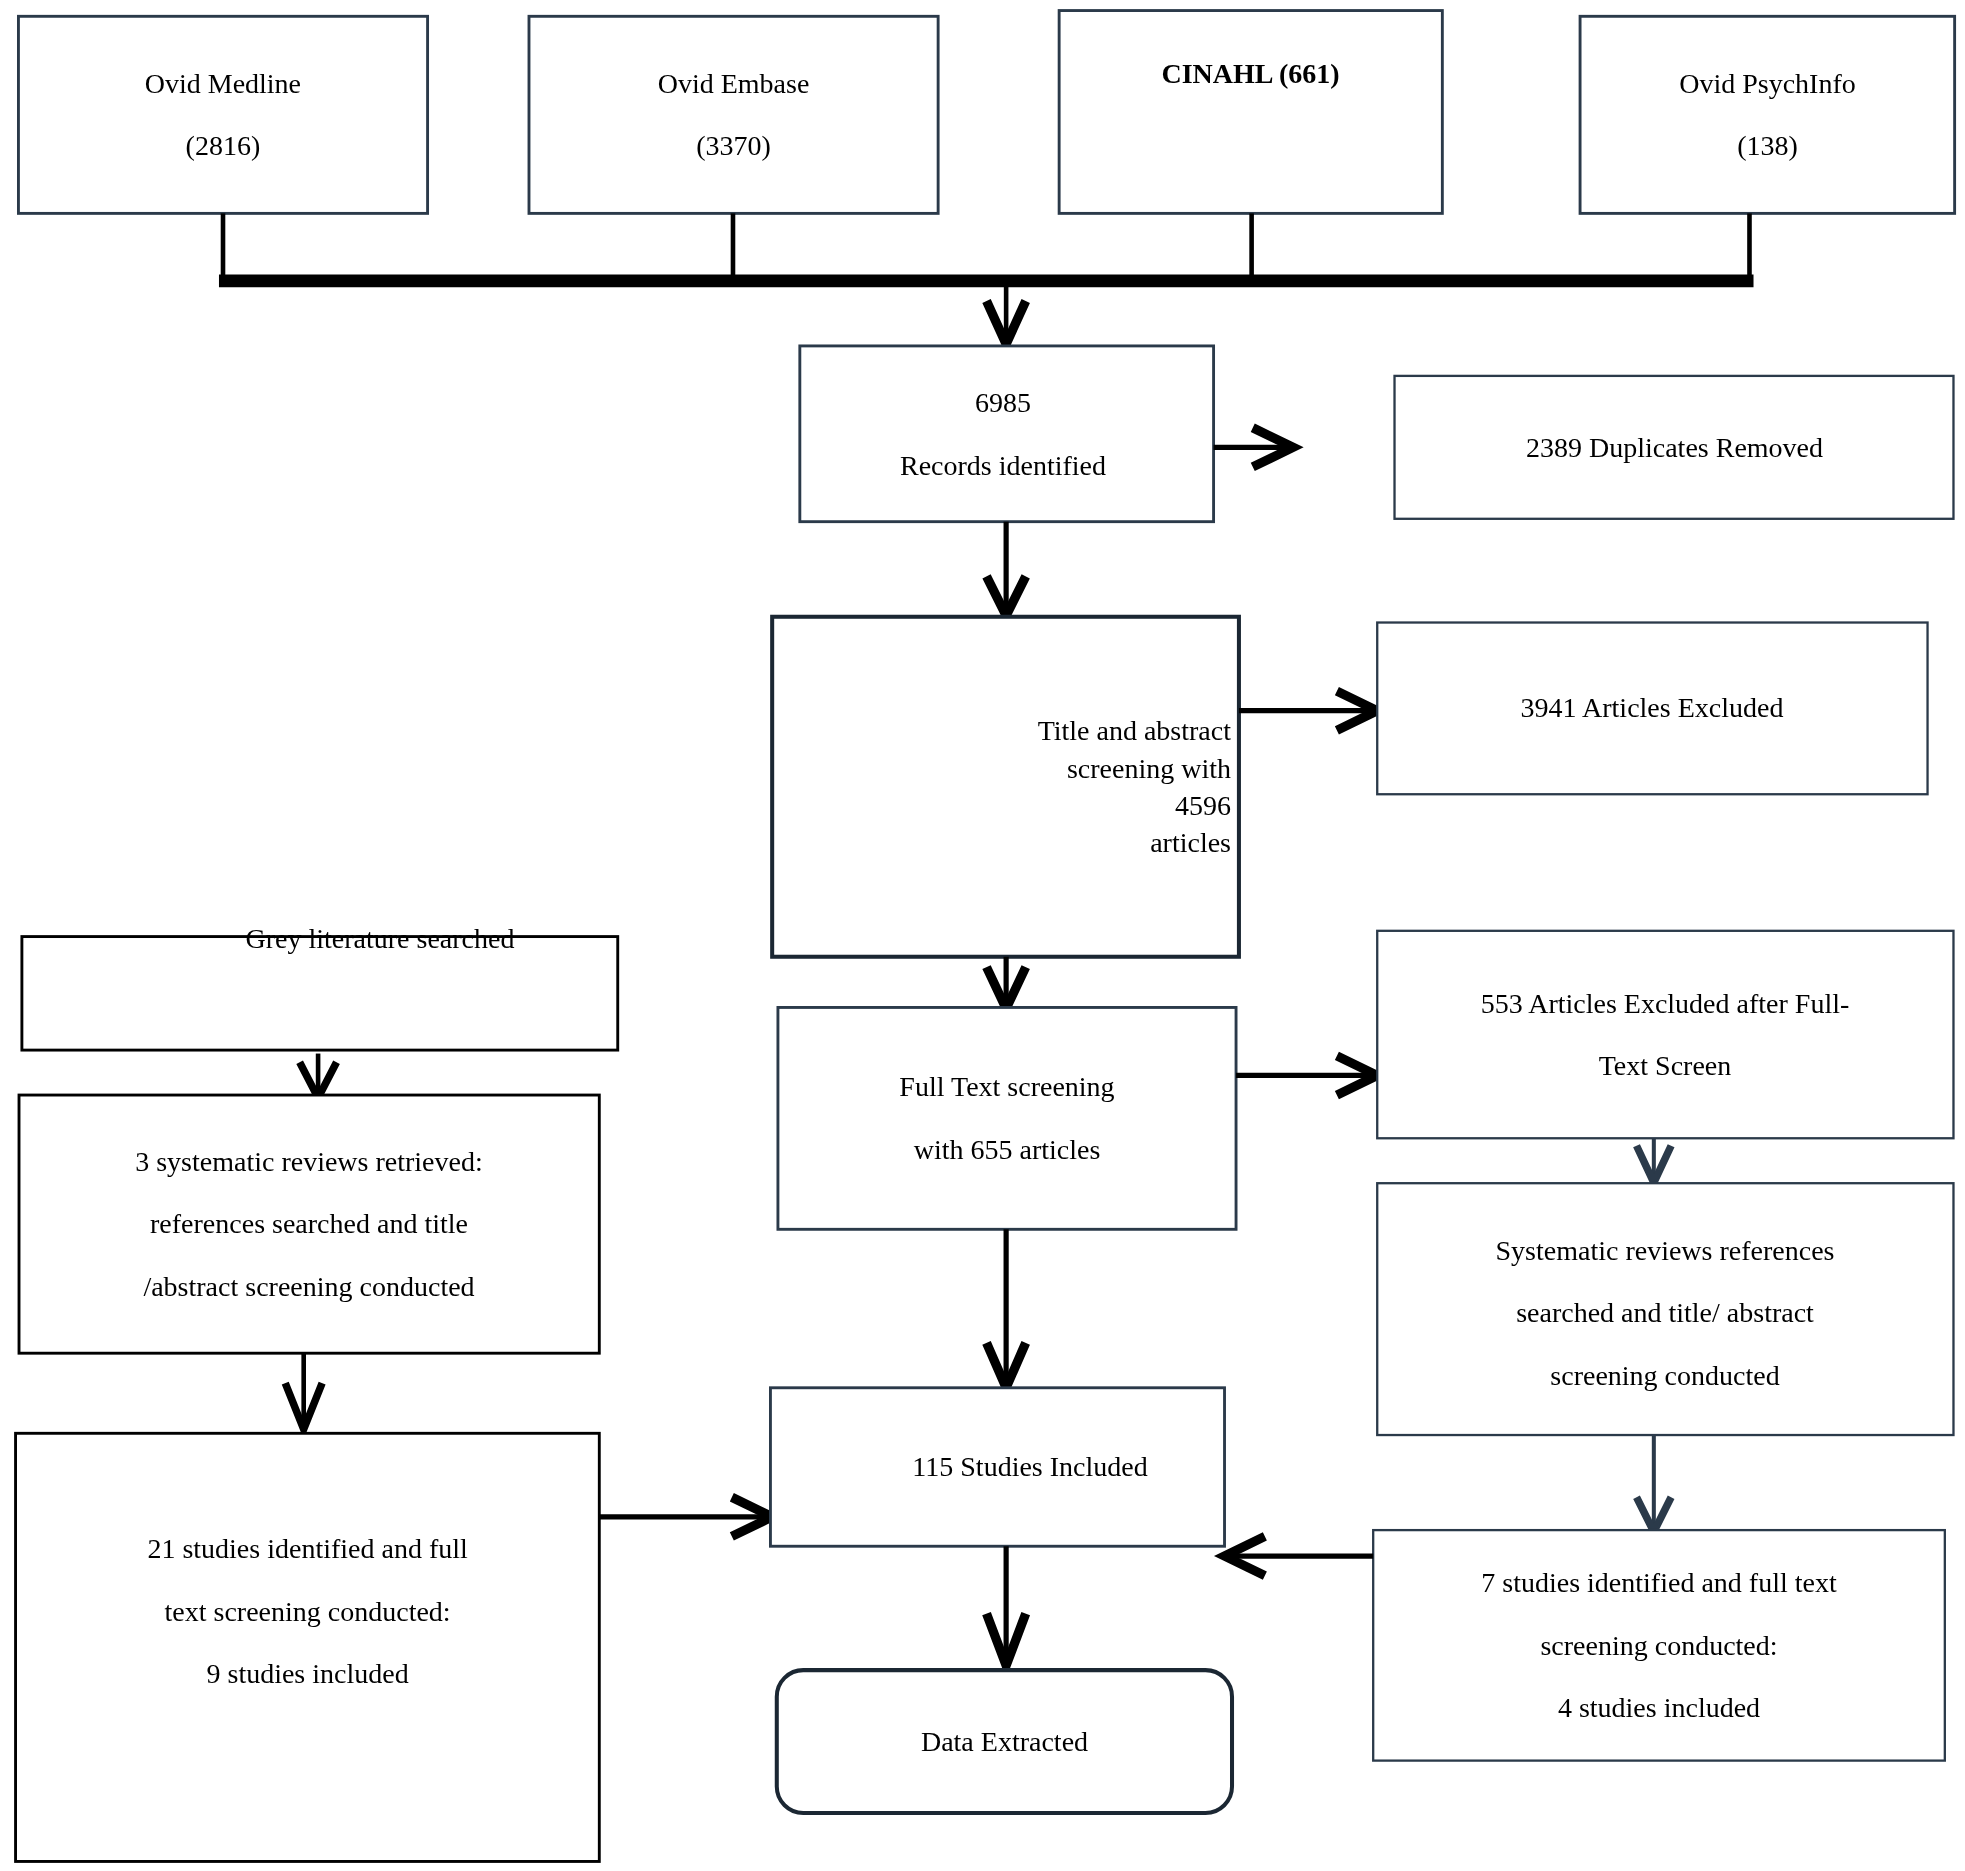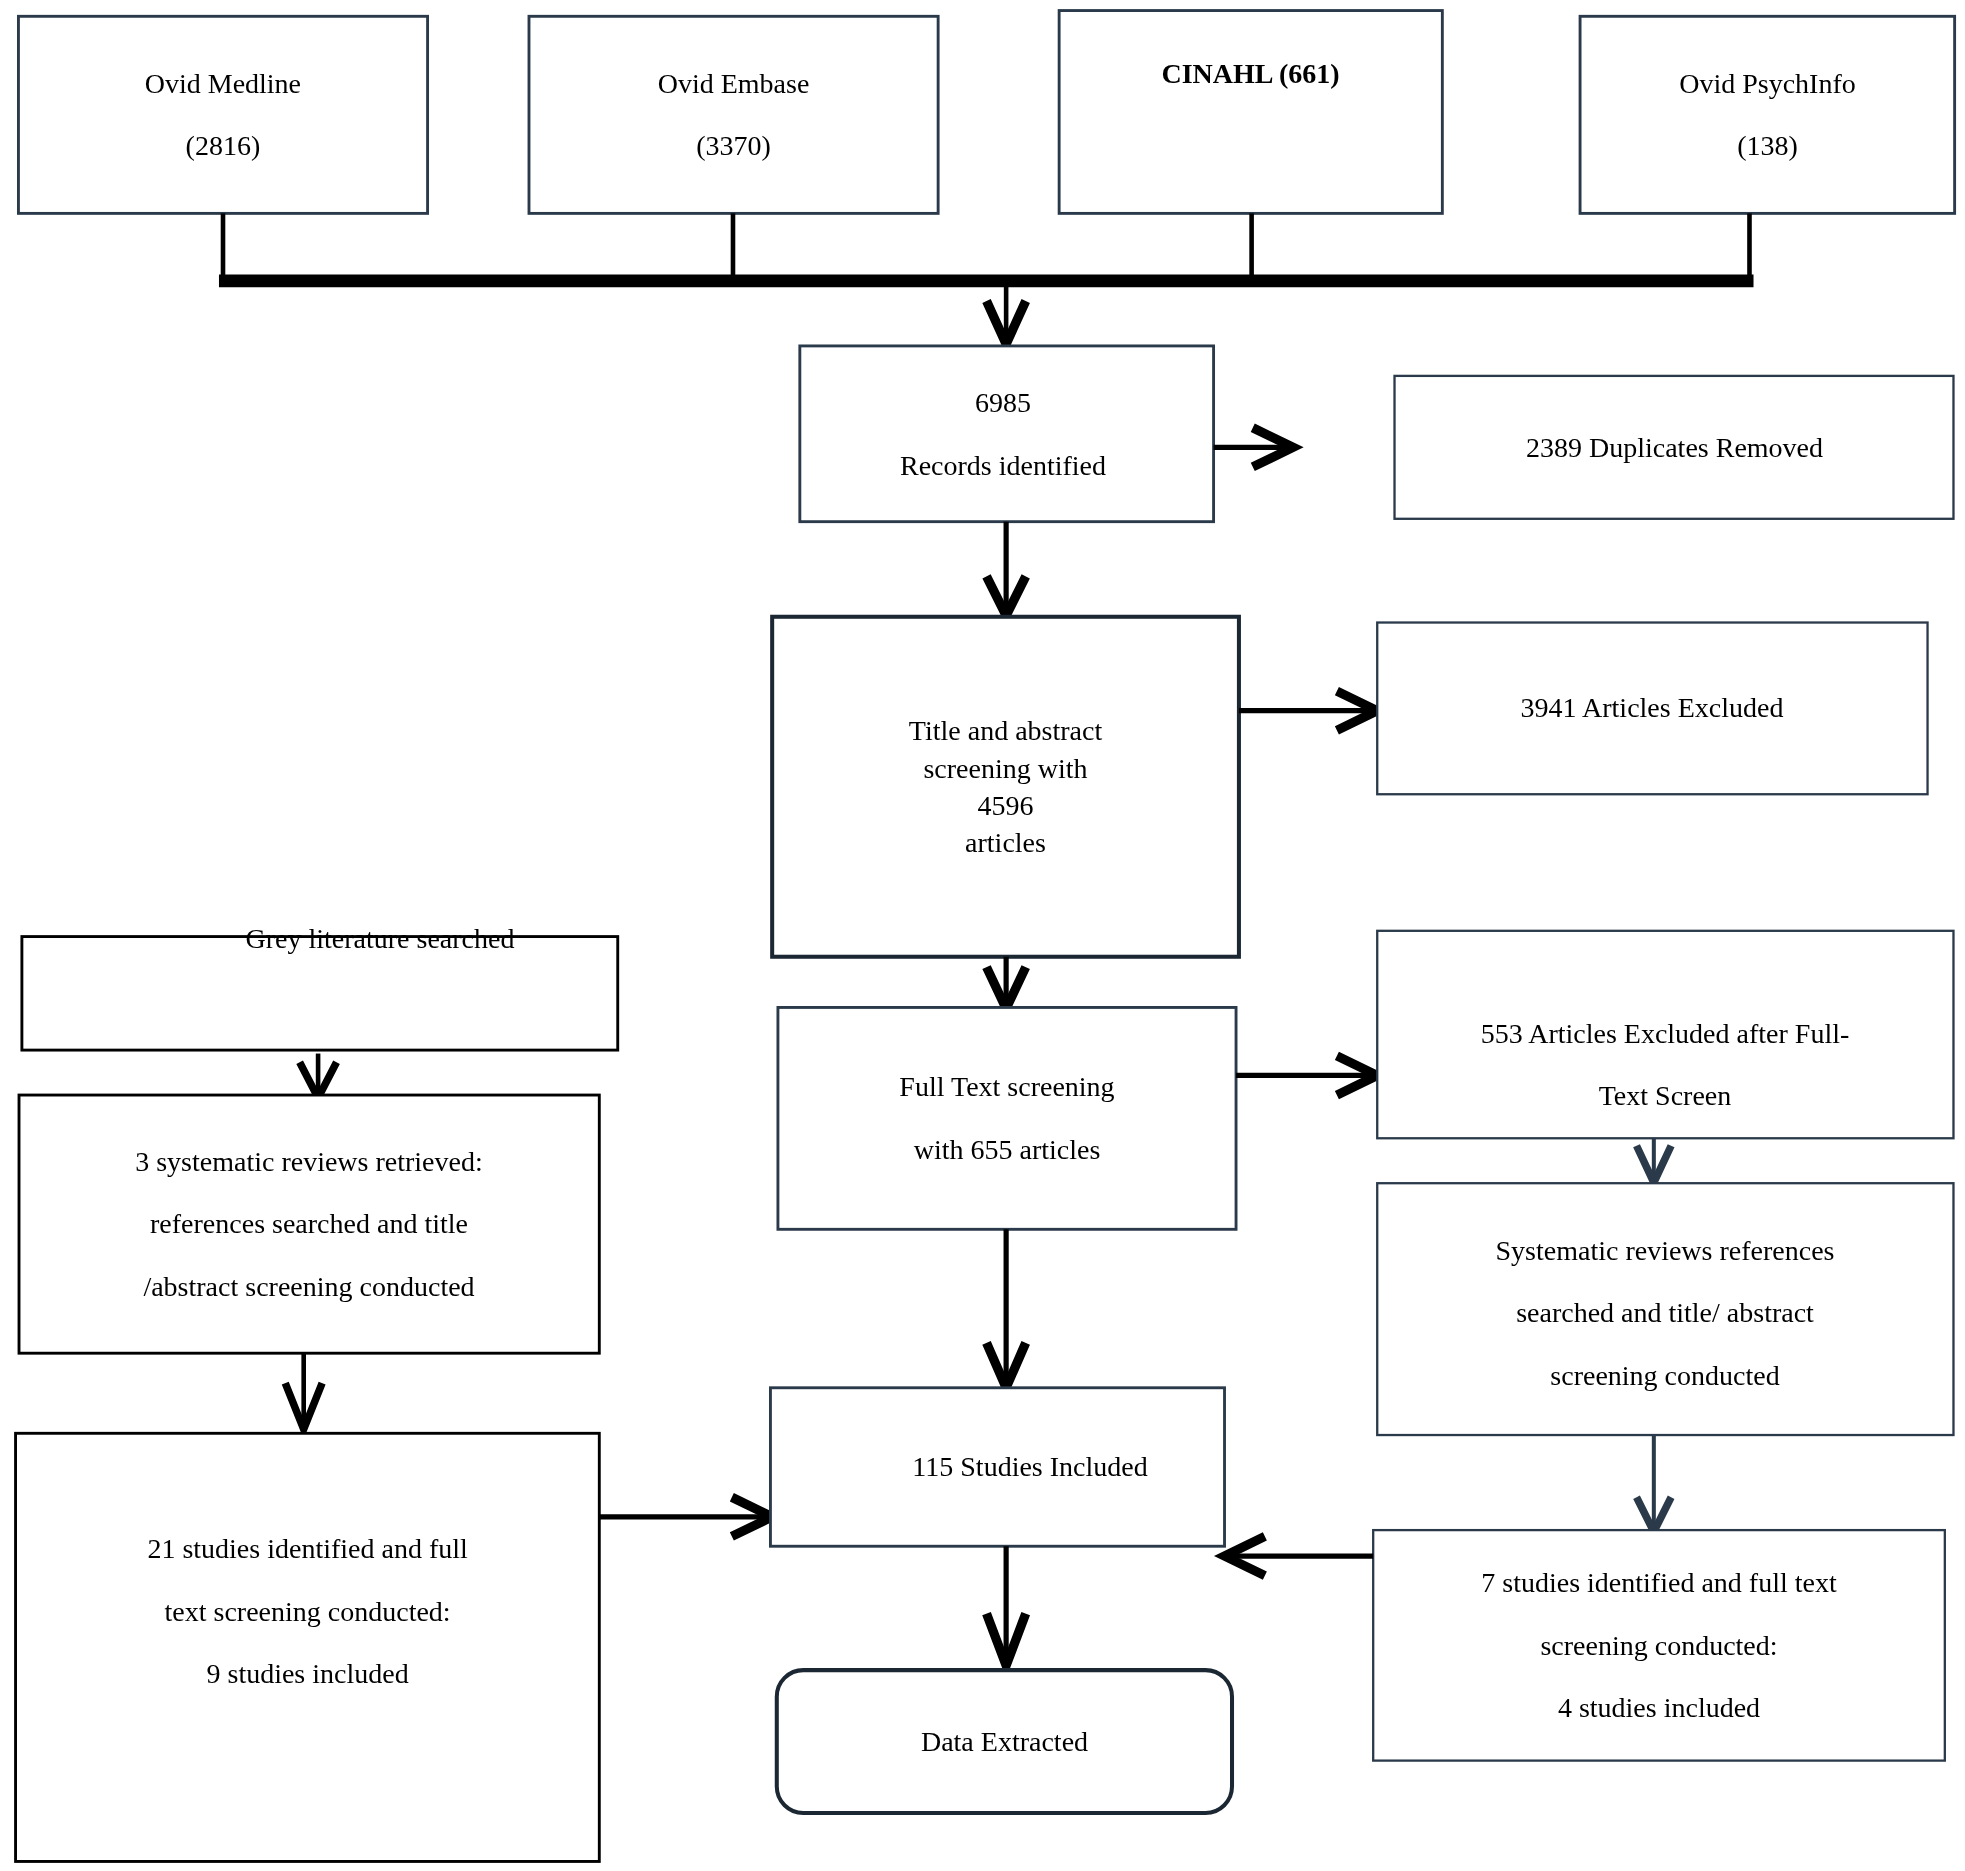--- a/index.html
+++ b/index.html
@@ -202,37 +202,37 @@
 
   <div class="node-label" style="left:796px; top:346px; width:414px; height:176px;">
     <span class="line">6985</span>
     <span class="line">Records identified</span>
   </div>
 
   <div class="node-label" style="left:1395px; top:376px; width:559px; height:143px;">
     <span class="line">2389 Duplicates Removed</span>
   </div>
 
-  <div class="node-label tight" style="left:772px; top:617px; width:467px; height:340px;">
+  <div class="node-label tight" style="left:772px; top:617px; width:467px; height:340px;align-items:flex-end;">
     <span class="line">Title and abstract</span>
     <span class="line">screening with</span>
     <span class="line">4596</span>
     <span class="line">articles</span>
   </div>
 
   <div class="node-label" style="left:1377px; top:622px; width:550px; height:172px;">
     <span class="line">3941 Articles Excluded</span>
   </div>
 
   <div class="node-label" style="left:778px; top:1007px; width:458px; height:222px;">
     <span class="line">Full Text screening</span>
     <span class="line">with 655 articles</span>
   </div>
 
-  <div class="node-label" style="left:1377px; top:961px; width:576px; height:207px;">
+  <div class="node-label" style="left:1377px; top:931px; width:576px; height:207px;">
     <span class="line">553 Articles Excluded after Full-</span>
     <span class="line">Text Screen</span>
   </div>
 
   <div class="node-label" style="left:1377px; top:1183px; width:576px; height:260px;">
     <span class="line">Systematic reviews references</span>
     <span class="line">searched and title/ abstract</span>
     <span class="line">screening conducted</span>
   </div>
 

